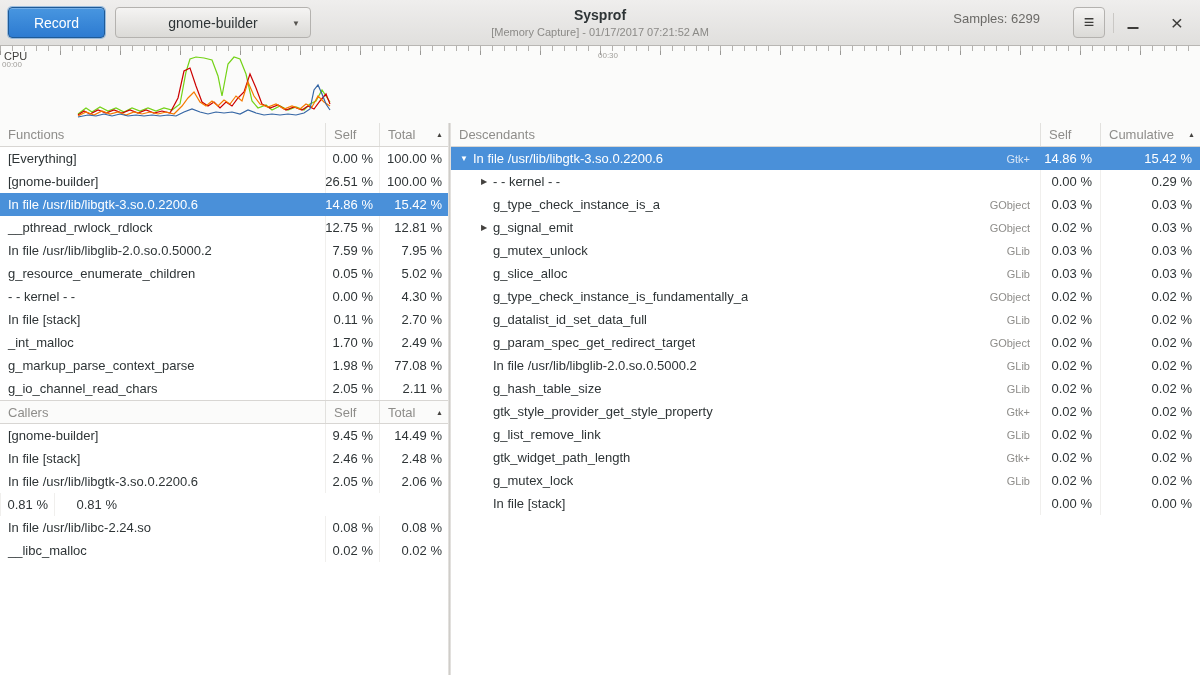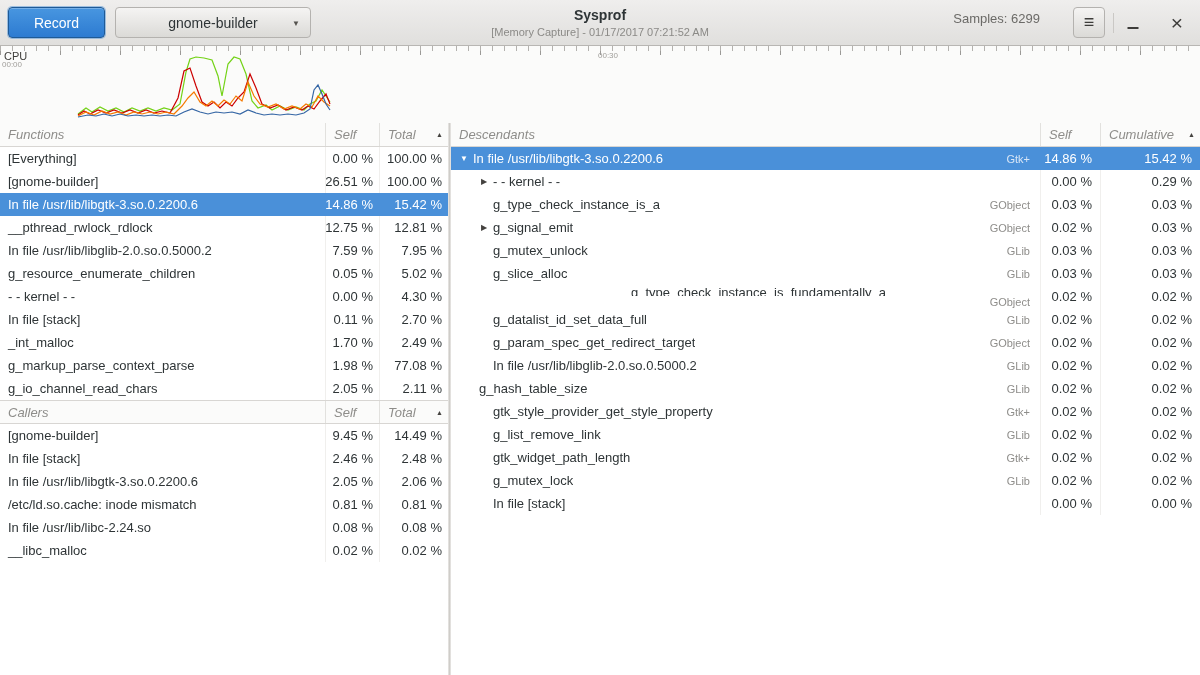--- a/index.html
+++ b/index.html
@@ -51,21 +51,21 @@
   .main { position:absolute; top:123px; left:0; right:0; bottom:0; background:#fff; }
   .left-pane { position:absolute; left:0; top:0; width:448px; height:100%; background:#fff; }
   .pane-sep { position:absolute; left:448px; top:0; width:3px; height:100%;
     background:linear-gradient(90deg,#eceae8,#cfcdc9,#eceae8); cursor:col-resize; }
   .right-pane { position:absolute; left:451px; top:0; right:0; height:100%; background:#fff; }
 
   
   .thead { display:flex; height:24px; background:#fbfbfa; border-bottom:1px solid #d8d6d3; align-items:stretch; }
   .callers .thead { border-top:1px solid #d8d6d3; }
   .hcell { display:flex; align-items:center; font-size:13px; color:#8e8d8a; padding-left:8px;
-    white-space:nowrap; overflow:hidden; cursor:pointer;font-style:italic; }
+    white-space:nowrap; overflow:hidden; cursor:pointer; }
   .hcell + .hcell { border-left:1px solid #e2e1de; }
   .sort-arrow { margin-left:auto; padding-right:5px; font-size:7px; color:#454340; }
   .f-name { flex:1; min-width:0; }
   .f-self { width:54px; flex:none; }
   .f-total { width:69px; flex:none; }
   .d-name { flex:1; min-width:0; }
   .d-self { width:60px; flex:none; }
   .d-cum { width:100px; flex:none; }
 
   .trow { display:flex; height:23px; align-items:stretch; font-size:13px; color:#2e3436; cursor:default; }
@@ -213,21 +213,20 @@
               <div class="cell name f-name">In file [stack]</div>
               <div class="cell num f-self">2.46 %</div>
               <div class="cell num f-total">2.48 %</div>
             </div>
             <div class="trow">
               <div class="cell name f-name">In file /usr/lib/libgtk-3.so.0.2200.6</div>
               <div class="cell num f-self">2.05 %</div>
               <div class="cell num f-total">2.06 %</div>
             </div>
             <div class="trow">
-              <div class="cell name f-name">/etc/ld.so.cache: inode mismatch</div>
               <div class="cell num f-self">0.81 %</div>
               <div class="cell num f-total">0.81 %</div>
             </div>
             <div class="trow">
               <div class="cell name f-name">In file /usr/lib/libc-2.24.so</div>
               <div class="cell num f-self">0.08 %</div>
               <div class="cell num f-total">0.08 %</div>
             </div>
             <div class="trow">
               <div class="cell name f-name">__libc_malloc</div>
@@ -299,21 +298,21 @@
             <div class="trow">
               <div class="cell name d-name" style="padding-left: 26px;">
                 <span class="expander hidden"></span>
                 <span class="fname">g_slice_alloc</span>
                 <span class="lib">GLib</span>
               </div>
               <div class="cell num d-self">0.03 %</div>
               <div class="cell num d-cum">0.03 %</div>
             </div>
             <div class="trow">
-              <div class="cell name d-name" style="padding-left: 26px; flex-direction: column;">
+              <div class="cell name d-name" style="padding-left: 26px;">
                 <span class="expander hidden"></span>
                 <span class="fname">g_type_check_instance_is_fundamentally_a</span>
                 <span class="lib">GObject</span>
               </div>
               <div class="cell num d-self">0.02 %</div>
               <div class="cell num d-cum">0.02 %</div>
             </div>
             <div class="trow">
               <div class="cell name d-name" style="padding-left: 26px;">
                 <span class="expander hidden"></span>
@@ -335,21 +334,21 @@
             <div class="trow">
               <div class="cell name d-name" style="padding-left: 26px;">
                 <span class="expander hidden"></span>
                 <span class="fname">In file /usr/lib/libglib-2.0.so.0.5000.2</span>
                 <span class="lib">GLib</span>
               </div>
               <div class="cell num d-self">0.02 %</div>
               <div class="cell num d-cum">0.02 %</div>
             </div>
             <div class="trow">
-              <div class="cell name d-name" style="padding-left: 12px; justify-content: space-between;">
+              <div class="cell name d-name" style="padding-left: 26px; justify-content: space-between;">
                 <span class="expander hidden"></span>
                 <span class="fname">g_hash_table_size</span>
                 <span class="lib">GLib</span>
               </div>
               <div class="cell num d-self">0.02 %</div>
               <div class="cell num d-cum">0.02 %</div>
             </div>
             <div class="trow">
               <div class="cell name d-name" style="padding-left: 26px;">
                 <span class="expander hidden"></span>

